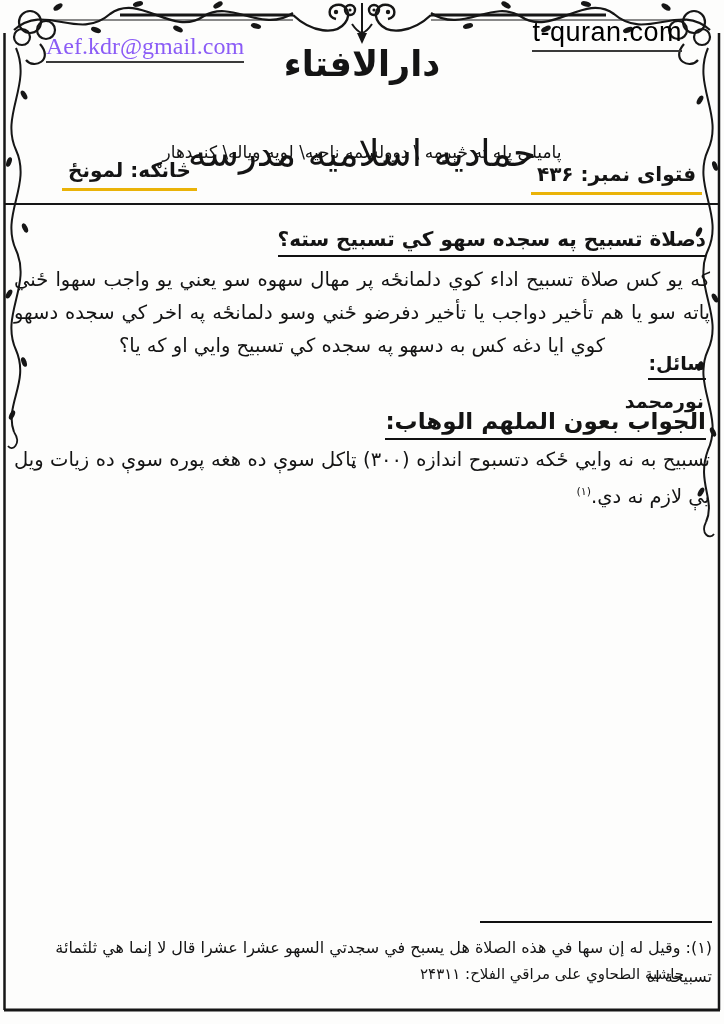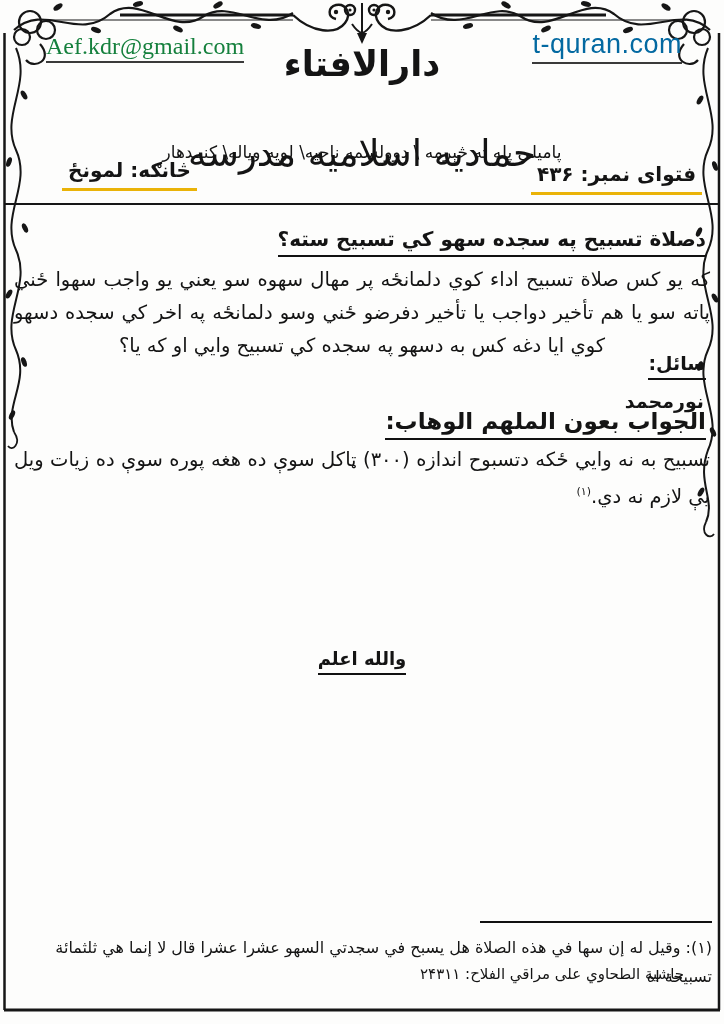--- a/index.html
+++ b/index.html
@@ -11,27 +11,27 @@
   }
   .page{
     position:relative;width:724px;height:1024px;
     background:#fdfdfc;overflow:hidden;
   }
   .deco{position:absolute;top:0;left:0;pointer-events:none;}
 
   .email{
     position:absolute;top:33px;left:46px;
     font-family:"Liberation Serif",serif;
-    font-size:24px;color:#15803d;text-decoration:none;
+    font-size:24px;color:#8b5cf6;text-decoration:none;
     border-bottom:2px solid #3a3a3a;padding-bottom:1px;
   }
   .site{
-    position:absolute;top:29px;right:42px;
+    position:absolute;top:17px;right:42px;
     font-family:"Liberation Sans",sans-serif;
-    font-size:27px;color:#0369a1;text-decoration:none;
+    font-size:27px;color:#000000;text-decoration:none;
     border-bottom:2px solid #3a3a3a;padding-bottom:2px;letter-spacing:.5px;
   }
   .office{
     position:absolute;top:44px;left:0;width:100%;
     text-align:center;font-size:35px;font-weight:bold;direction:rtl;
   }
   .madrasa{
     position:absolute;top:92px;left:0;width:100%;
     text-align:center;font-size:37px;font-weight:normal;direction:rtl;margin-top:40px;
   }
@@ -191,21 +191,18 @@
   </div>
   <div class="asker-name">نورمحمد</div>
 
   <div class="ans-label">
     <span class="underlined">الجواب بعون الملهم الوهاب:</span>
   </div>
   <div class="ans-body">
     <span>تسبيح به نه وايي ځکه دتسبوح اندازه (۳۰۰) ټاکل سوې ده هغه پوره سوې ده زيات ويل يې لازم نه دي.</span><sup>(۱)</sup>
   </div>
 
-  <div class="closing">
-    <span class="underlined">والله اعلم</span>
-  </div>
 
   <div class="footnote-sep"></div>
   <div class="fn1">(۱): وقيل له إن سها في هذه الصلاة هل يسبح في سجدتي السهو عشرا عشرا قال لا إنما هي ثلثمائة تسبيحة اه</div>
   <div class="fn2">حاشية الطحاوي على مراقي الفلاح: ۲۴۳۱۱</div>
 
 </div>
 
 </body></html>

